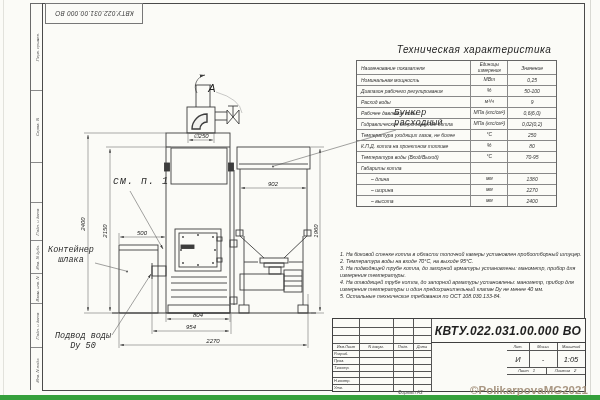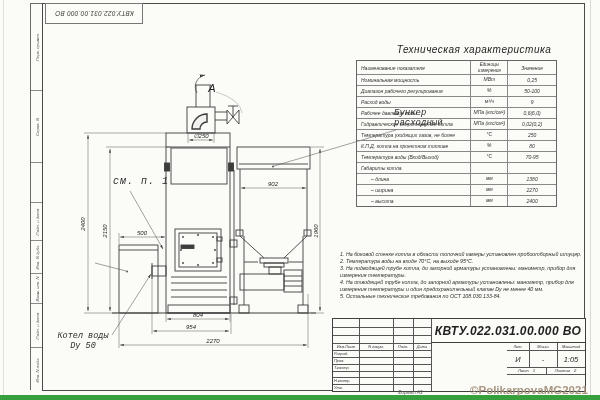--- a/index.html
+++ b/index.html
@@ -212,22 +212,26 @@
       <circle cx="127" cy="271.5" r="1" fill="#555" stroke="none"></circle>
       <path d="M112,335 L151,274" marker-end="url(#ar)"></path>
     </g>
   </svg>
 
   <div class="dlabel" style="left:113px;top:176px;font-size:10px;letter-spacing:1px;">см. п. 1</div>
   <div class="dlabel" style="left:394px;top:108px;font-size:9px;">
     <div>Бункер</div>
     <div>расходный</div>
   </div>
+  <div class="dlabel" style="left:46px;top:246px;width:50px;text-align:center;font-size:8.5px;">
+    <div>Контейнер</div>
+    <div>шлака</div>
+  </div>
   <div class="dlabel" style="left:52px;top:332px;width:62px;text-align:center;font-size:8.5px;">
-    <div>Котел воды</div>
+    <div>Подвод воды</div>
     <div>Dy 50</div>
   </div>
 
   <div class="spec-title">Техническая характеристика</div>
   <div class="spec-table">
     <div class="srow shead">
       <div class="c1">Наименование показателя</div>
       <div class="c2">Единицы измерения</div>
       <div class="c3">Значение</div>
     </div>

